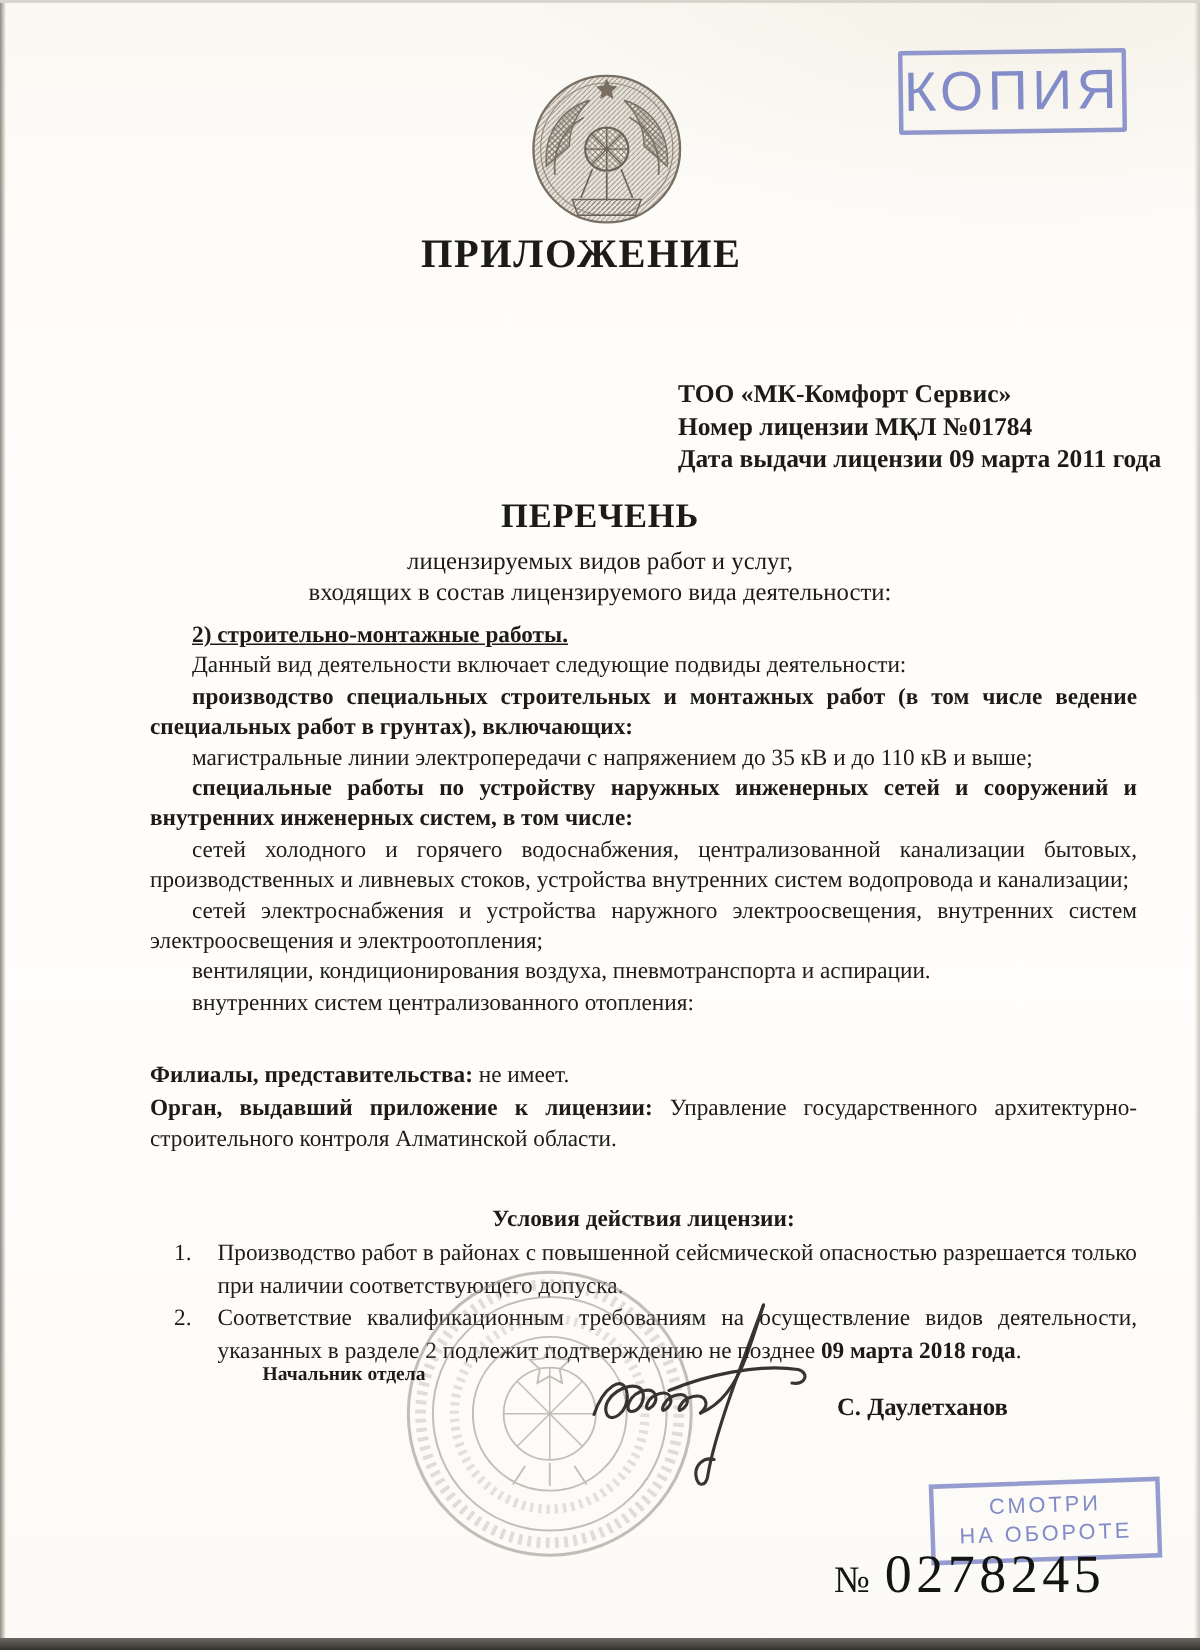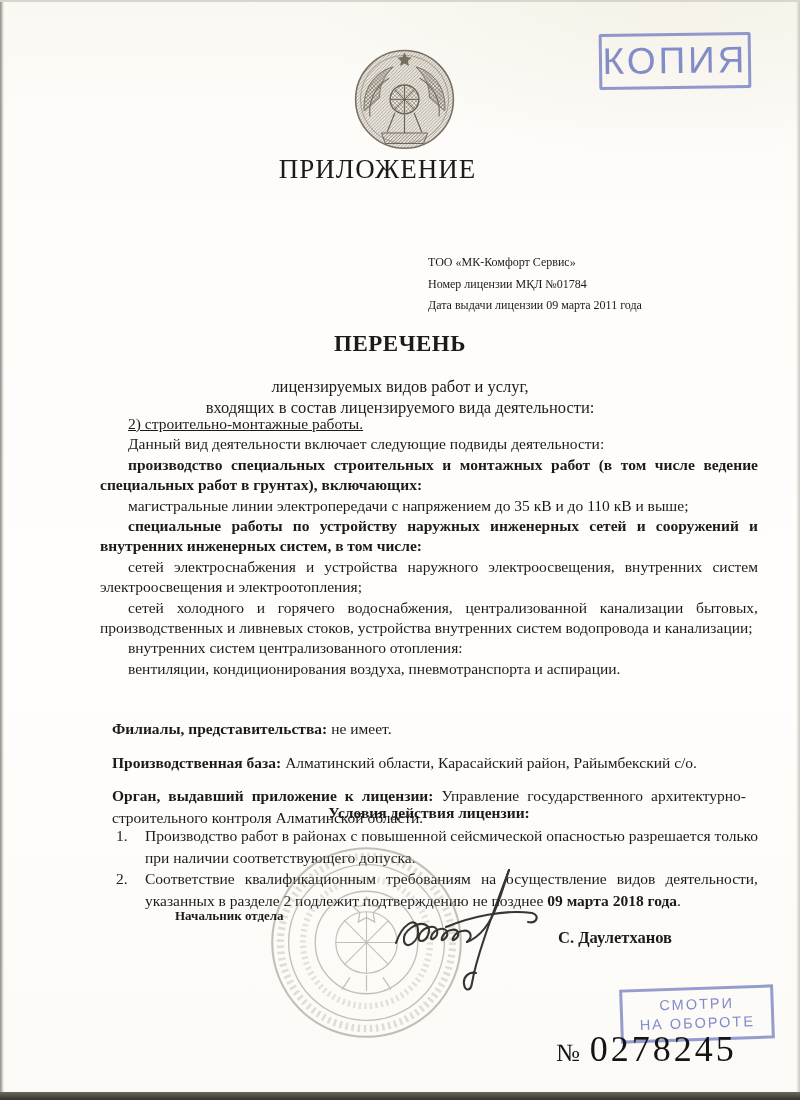--- a/index.html
+++ b/index.html
@@ -24,37 +24,37 @@
     position:absolute;left:599px;top:33px;width:146px;height:50px;
     border:3px solid rgba(124,134,198,0.85);border-radius:2px;
     display:flex;align-items:center;justify-content:center;
     font-family:"Liberation Sans","DejaVu Sans",sans-serif;
     font-size:37px;letter-spacing:3px;color:rgba(124,134,198,0.95);
     transform:rotate(-0.8deg);
   }
 
   .emblem{position:absolute;left:347px;top:40px;width:115px;height:115px;opacity:0.92;}
 
-  .title{position:absolute;left:2px;top:148px;width:751px;text-align:center;
-    font-size:27px;font-weight:normal;letter-spacing:1px;line-height:42px;}
-
-  .info-block{position:absolute;left:428px;top:252px;font-size:12px;font-weight:normal;line-height:21.5px;}
+  .title{position:absolute;left:12px;top:148px;width:751px;text-align:center;
+    font-size:27px;font-weight:bold;letter-spacing:1px;line-height:42px;}
+
+  .info-block{position:absolute;left:452px;top:252px;font-size:17px;font-weight:bold;line-height:21.5px;}
 
   .list-header{position:absolute;left:70px;top:331px;width:660px;text-align:center;}
-  .list-header .lh-title{font-size:23px;font-weight:bold;letter-spacing:0.5px;margin-bottom:19px;}
+  .list-header .lh-title{font-size:23px;font-weight:bold;letter-spacing:0.5px;margin-bottom:6px;}
   .list-header .lh-sub{font-size:16.5px;font-weight:normal;line-height:21px;}
 
   .body-text{position:absolute;left:100px;top:414px;width:658px;
     font-size:15.5px;line-height:20.4px;text-align:justify;}
   .body-text p{margin:0;text-indent:28px;}
   .b{font-weight:bold;}
-  .bu{font-weight:normal;text-decoration:underline;}
+  .bu{font-weight:bold;text-decoration:underline;}
 
   .details{position:absolute;left:100px;top:706px;width:658px;font-size:15.5px;line-height:21.6px;text-align:justify;}
-  .details p{margin:12px;}
+  .details p{margin:0;}
 
   .conditions{position:absolute;left:100px;top:802px;width:658px;font-size:15.5px;line-height:21.4px;font-family:Liberation Serif, serif;}
   .cond-title{text-align:center;font-weight:bold;margin:0 0 2px 0;}
   .cond-item{position:relative;padding-left:45px;text-align:justify;margin:0;}
   .cond-num{position:absolute;left:16px;top:0;}
 
   .seal{position:absolute;left:264px;top:840px;width:205px;height:205px;opacity:0.55;}
   .signature{position:absolute;left:390px;top:855px;width:235px;height:140px;opacity:0.92;}
 
   .sig-role{position:absolute;left:175px;top:908px;font-size:13px;font-weight:bold;}
@@ -130,29 +130,28 @@
     <div class="lh-sub">лицензируемых видов работ и услуг,</div>
     <div class="lh-sub">входящих в состав лицензируемого вида деятельности:</div>
   </div>
 
   <div class="body-text">
     <p class="bu">2) строительно-монтажные работы.</p>
     <p>Данный вид деятельности включает следующие подвиды деятельности:</p>
     <p class="b">производство специальных строительных и монтажных работ (в том числе ведение специальных работ в грунтах), включающих:</p>
     <p>магистральные линии электропередачи с напряжением до 35 кВ и до 110 кВ и выше;</p>
     <p class="b">специальные работы по устройству наружных инженерных сетей и сооружений и внутренних инженерных систем, в том числе:</p>
+    <p>сетей холодного и горячего водоснабжения, централизованной канализации бытовых, производственных и ливневых стоков, устройства внутренних систем водопровода и канализации;</p>
     <p>сетей электроснабжения и устройства наружного электроосвещения, внутренних систем электроосвещения и электроотопления;</p>
-    <p>сетей холодного и горячего водоснабжения, централизованной канализации бытовых, производственных и ливневых стоков, устройства внутренних систем водопровода и канализации;</p>
+    <p>вентиляции, кондиционирования воздуха, пневмотранспорта и аспирации.</p>
     <p>внутренних систем централизованного отопления:</p>
-    <p>вентиляции, кондиционирования воздуха, пневмотранспорта и аспирации.</p>
   </div>
 
   <div class="details">
     <p><span class="b">Филиалы, представительства:</span><span> не имеет.</span></p>
-    <p><span class="b">Производственная база:</span><span>  Алматинский области, Карасайский район, Райымбекский с/о.</span></p>
     <p><span class="b">Орган, выдавший приложение к лицензии:</span><span> Управление государственного архитектурно-строительного контроля Алматинской области.</span></p>
   </div>
 
   <div class="conditions">
     <p class="cond-title">Условия действия лицензии:</p>
     <p class="cond-item">
       <span class="cond-num">1.</span>
       <span>Производство работ в районах с повышенной сейсмической опасностью разрешается только при наличии соответствующего допуска.</span>
     </p>
     <p class="cond-item">

